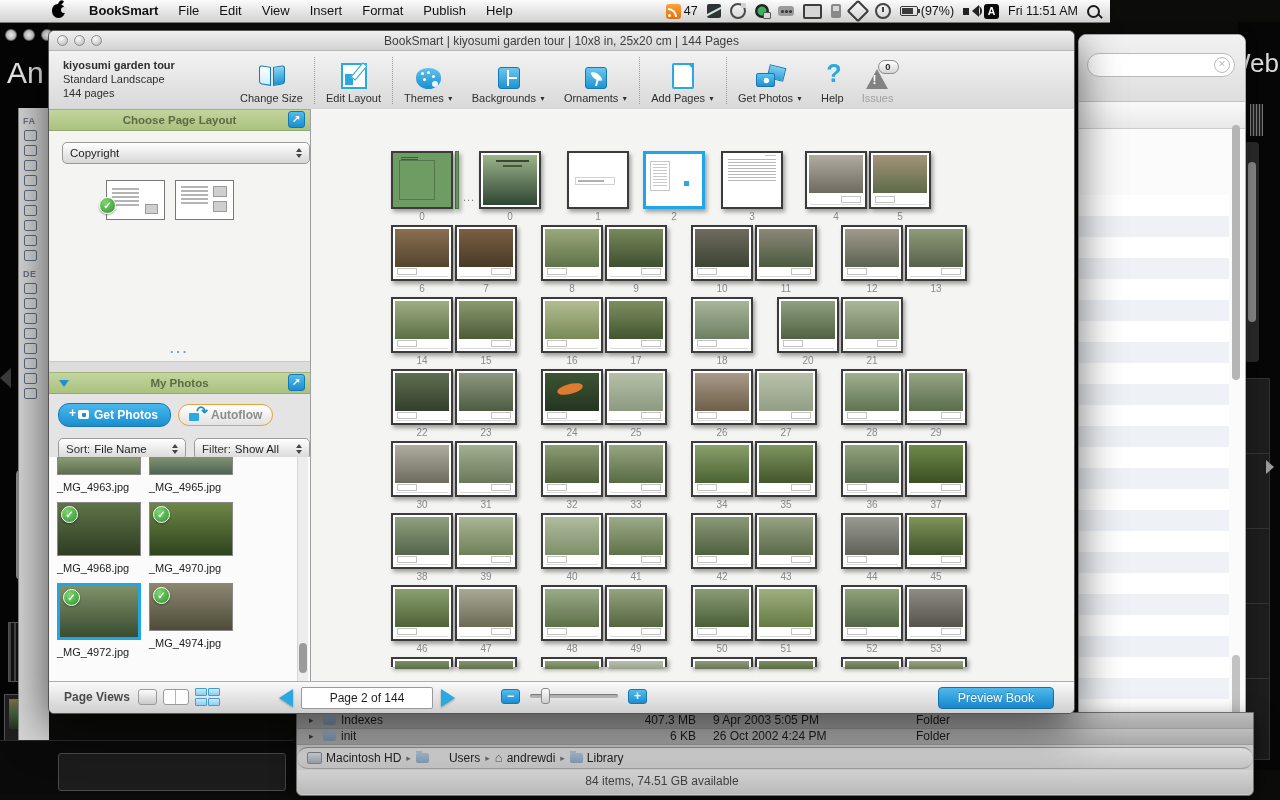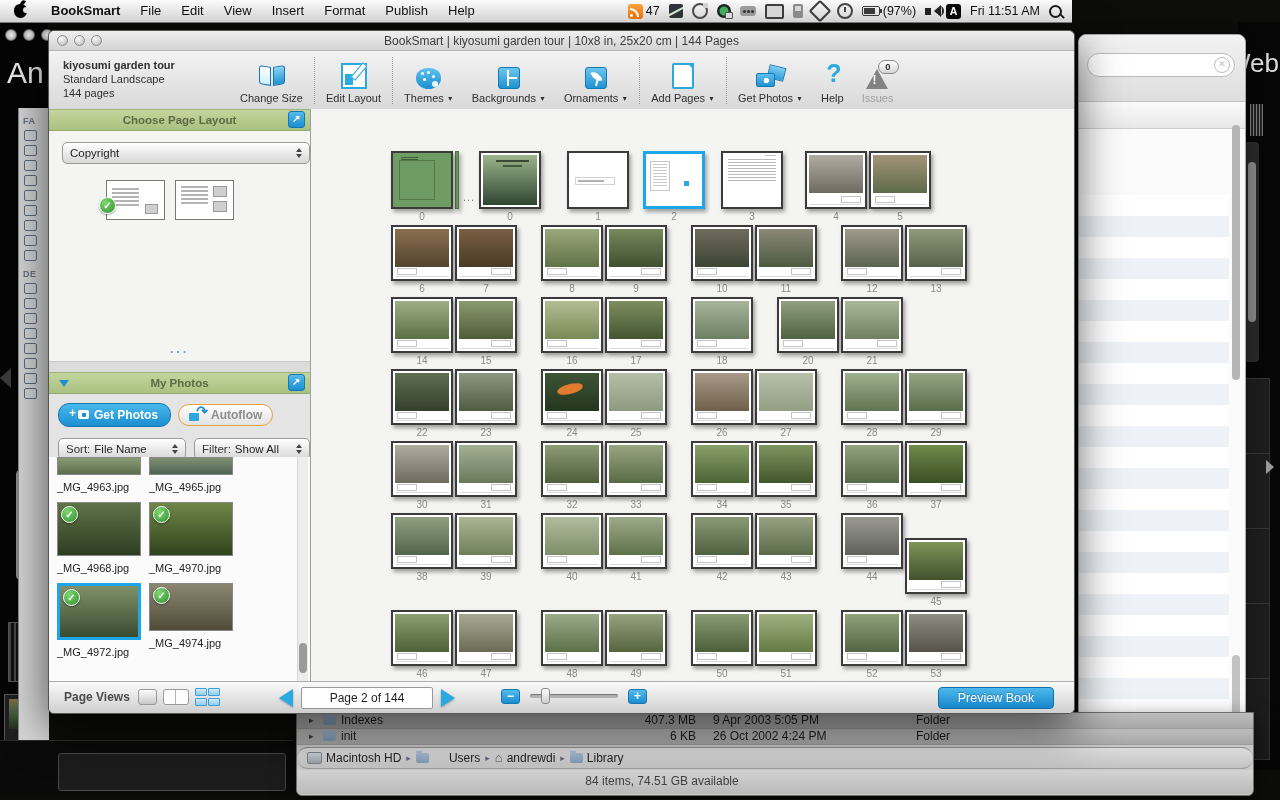--- a/index.html
+++ b/index.html
@@ -2,21 +2,21 @@
 <html><head>
 <meta charset="utf-8">
 <style>
   html,body{margin:0;padding:0;}
   body{width:1280px;height:800px;position:relative;overflow:hidden;background:#0c0c0a;
        font-family:"Liberation Sans",sans-serif;-webkit-font-smoothing:antialiased;}
 
   
   #menubar{position:absolute;left:0;top:0;width:1072px;height:22px;z-index:60;
     background:linear-gradient(#fbfbfb,#d2d2d2);border-bottom:1px solid #777;
-    display:flex;align-items:center;font-size:13px;color:#111;}
+    display:flex;align-items:center;font-size:13px;color:#111;padding-left:38px;}
   #menu-left{display:flex;align-items:center;height:100%;}
   .apple-logo{width:13px;height:14px;background:#000;border-radius:45% 45% 48% 48%;
     margin:0 14px 0 14px;position:relative;}
   .apple-logo::before{content:"";position:absolute;right:-2px;top:3px;width:6px;height:6px;border-radius:50%;background:#e2e2e2;}
   .apple-logo::after{content:"";position:absolute;right:2px;top:-4px;width:4px;height:5px;background:#000;border-radius:60% 0 60% 0;transform:rotate(30deg);}
   .m-item{padding:0 10px;height:22px;line-height:21px;}
   .m-item.bold{font-weight:bold;}
   #menu-status{margin-left:auto;display:flex;align-items:center;gap:9px;padding-right:10px;height:100%;}
   .st-item{display:flex;align-items:center;gap:3px;}
   .st-txt{font-size:12.5px;color:#111;}
@@ -1052,21 +1052,21 @@
         </div>
         <div class="pg-cell" style="margin-left: 24px;">
           <div class="pg-thumb pk-photo">
             <div class="pg-photo" style="background: linear-gradient(rgb(154, 154, 146), rgb(95, 98, 88));"></div>
             <div class="pg-cap l">
               <span class="cap-box"></span>
             </div>
           </div>
           <div class="pg-num">44</div>
         </div>
-        <div class="pg-cell" style="margin-left: 2px; margin-top: 25px;">
+        <div class="pg-cell" style="margin-left: 2px;">
           <div class="pg-thumb pk-photo">
             <div class="pg-photo" style="background: linear-gradient(rgb(125, 148, 88), rgb(65, 82, 44));"></div>
             <div class="pg-cap r">
               <span class="cap-box"></span>
             </div>
           </div>
           <div class="pg-num">45</div>
         </div>
       </div>
       <div class="page-row">

